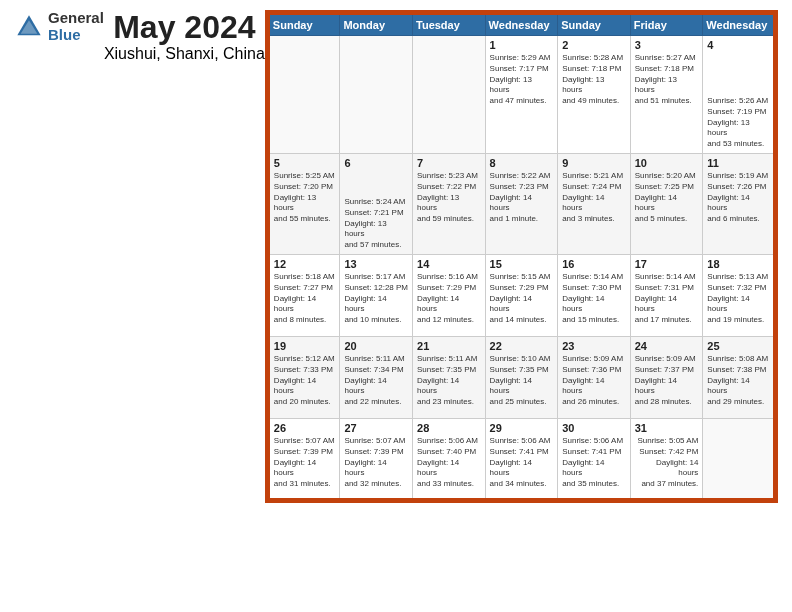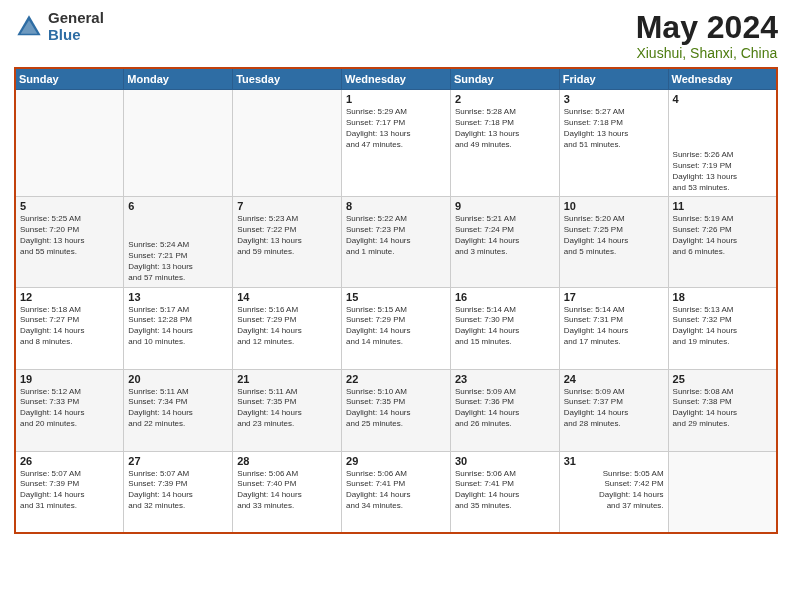--- a/index.html
+++ b/index.html
@@ -7,21 +7,20 @@
       width: 792px;
       height: 612px;
       font-family: Arial, sans-serif;
       background: #fff;
       overflow: hidden;
     }
     .page {
       width: 792px;
       height: 448px;
       display: flex;
-      flex-direction: column;
       padding: 10px 14px 10px 14px;
     }
     .header {
       display: flex;
       justify-content: space-between;
       align-items: flex-start;
       margin-bottom: 6px;
     }
     .logo {
       display: flex;
@@ -50,26 +49,26 @@
     .title-block {
       text-align: center;
     }
     .title-month {
       font-size: 32px;
       font-weight: bold;
       color: #222;
       line-height: 1.1;
     }
     .title-location {
-      font-size: 14px;
-      color: #4d7c0f;
+      font-size: 16px;
+      color: #000000;
     }
     .calendar {
       flex: 1;
-      border: 2px solid #c2410c;
+      border: 5px solid #c2410c;
       border-collapse: collapse;
       width: 100%;
       table-layout: fixed;
     }
     .calendar th {
       background: #2e6da4;
       color: #fff;
       font-size: 11px;
       font-weight: bold;
       padding: 4px 3px;

